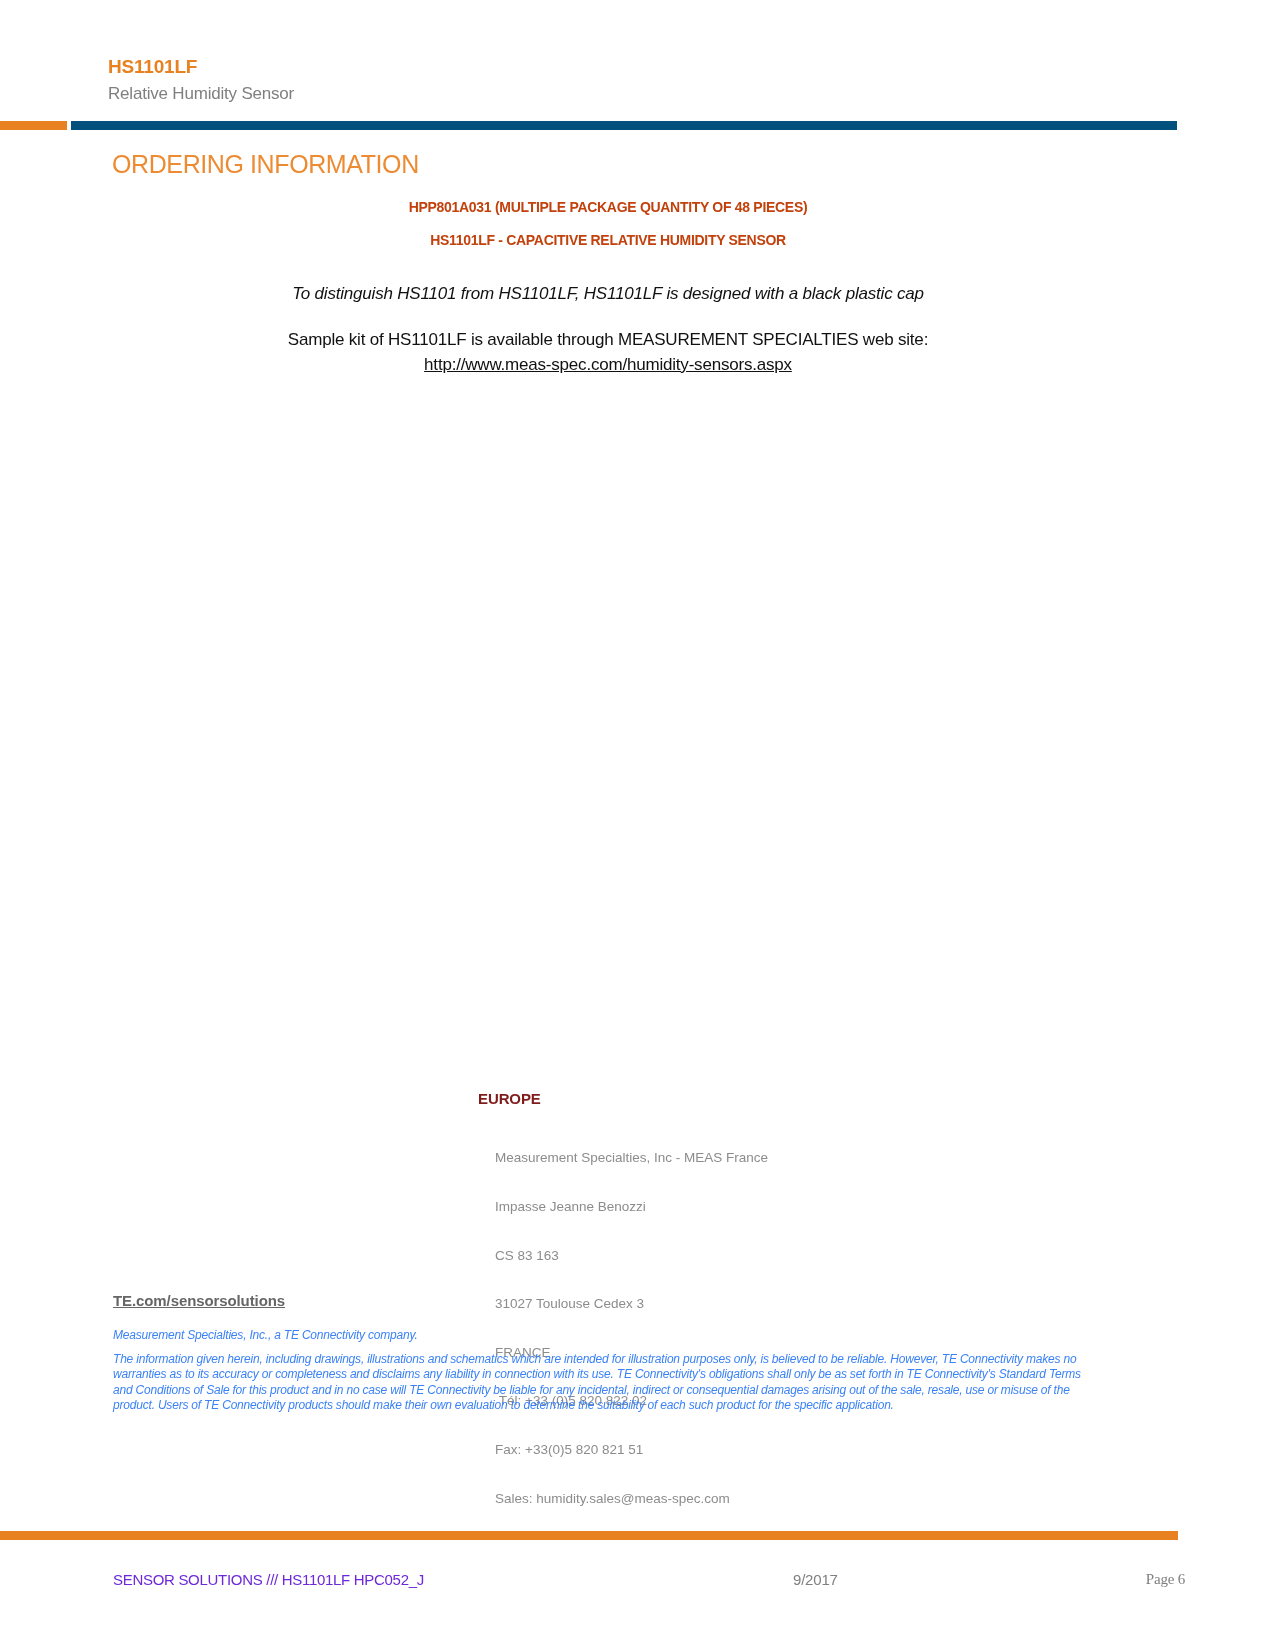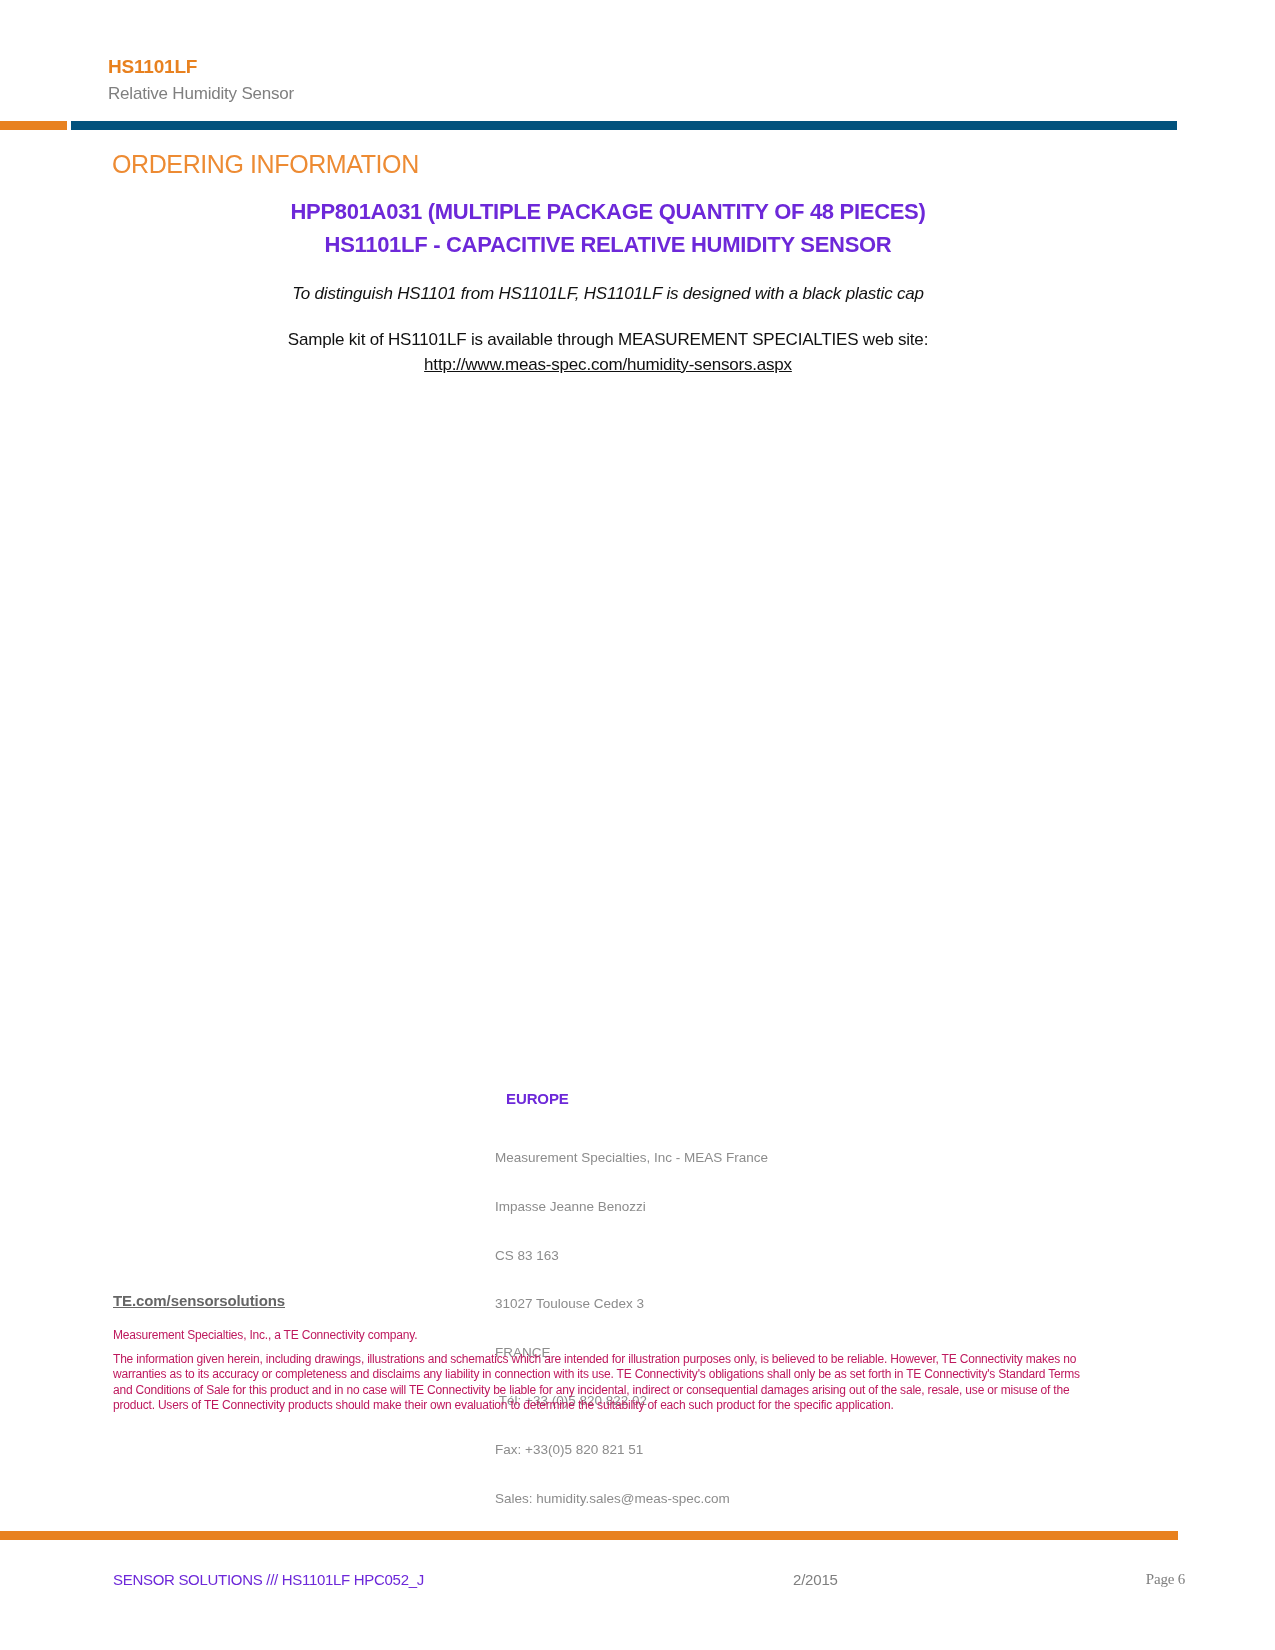--- a/index.html
+++ b/index.html
@@ -31,54 +31,54 @@
   }
 
   
   .section-title {
     position: absolute; left: 112px; top: 150px;
     font-size: 25px; font-weight: normal; color: #ED8B33; letter-spacing: -0.4px;
   }
 
   
   .center-block { position: absolute; left: 110px; width: 996px; text-align: center; }
-  .order-line { font-size: 22px; font-weight: bold; color: #6d28d9; letter-spacing: -0.3px; }
+  .order-line { font-size: 14px; font-weight: bold; color: #c2410c; letter-spacing: -0.3px; }
   .order-line-1 { top: 199px; }
   .order-line-2 { top: 232px; }
   .note-italic {
     top: 284px; font-size: 17px; font-style: italic; color: #111111; letter-spacing: -0.2px;
   }
   .sample-kit { top: 330px; font-size: 17px; color: #111111; letter-spacing: -0.2px; }
   .site-link {
     top: 355px; font-size: 17px; color: #111111;
     text-decoration: underline; letter-spacing: -0.2px; cursor: pointer;
   }
   .abs { position: absolute; left: 0; right: 0; }
 
   
   .contact-region {
-    position: absolute; left: 506px; top: 1090px;
-    font-size: 15px; font-weight: bold; color: #6d28d9; letter-spacing: -0.1px;
+    position: absolute; left: 478px; top: 1090px;
+    font-size: 15px; font-weight: bold; color: #7f1d1d; letter-spacing: -0.1px;
   }
   .contact-address {
     position: absolute; left: 495px; top: 1118px;
     font-size: 13.5px; color: #8C8C8C; line-height: 16.2px; white-space: pre-wrap;
   }
 
   
   .te-link {
     position: absolute; left: 113px; top: 1292px;
     font-size: 15px; font-weight: bold; color: #666666;
     text-decoration: underline; letter-spacing: -0.1px; cursor: pointer;
   }
 
   
   .legal {
     position: absolute; left: 113px; top: 1328px; width: 987px;
-    font-size: 12px; color: #be185d; line-height: 15.5px; letter-spacing: -0.2px;
+    font-size: 12px; color: #3b82f6; line-height: 15.5px; letter-spacing: -0.2px; font-style: italic;
   }
   .legal p { margin-bottom: 8px; }
   .copyright { white-space: pre-wrap; }
 
   
   .footer-rule {
     position: absolute; left: 0; top: 1531px; width: 1178px; height: 9px;
     background: #E8811F;
   }
   .footer-doc-id {
@@ -128,16 +128,16 @@
 
   <a class="te-link">TE.com/sensorsolutions</a>
 
   <div class="legal">
     <p>Measurement Specialties, Inc., a TE Connectivity company.</p>
     <p>The information given herein, including drawings, illustrations and schematics which are intended for illustration purposes only, is believed to be reliable. However, TE Connectivity makes no warranties as to its accuracy or completeness and disclaims any liability in connection with its use. TE Connectivity's obligations shall only be as set forth in TE Connectivity's Standard Terms and Conditions of Sale for this product and in no case will TE Connectivity be liable for any incidental, indirect or consequential damages arising out of the sale, resale, use or misuse of the product. Users of TE Connectivity products should make their own evaluation to determine the suitability of each such product for the specific application.</p>
   </div>
 
   <div class="footer-rule"></div>
   <div class="footer-doc-id">SENSOR SOLUTIONS /// HS1101LF HPC052_J</div>
-  <div class="footer-date">2/2015</div>
+  <div class="footer-date">9/2017</div>
   <div class="footer-page">Page 6</div>
 
 </div>
 
 </body></html>

